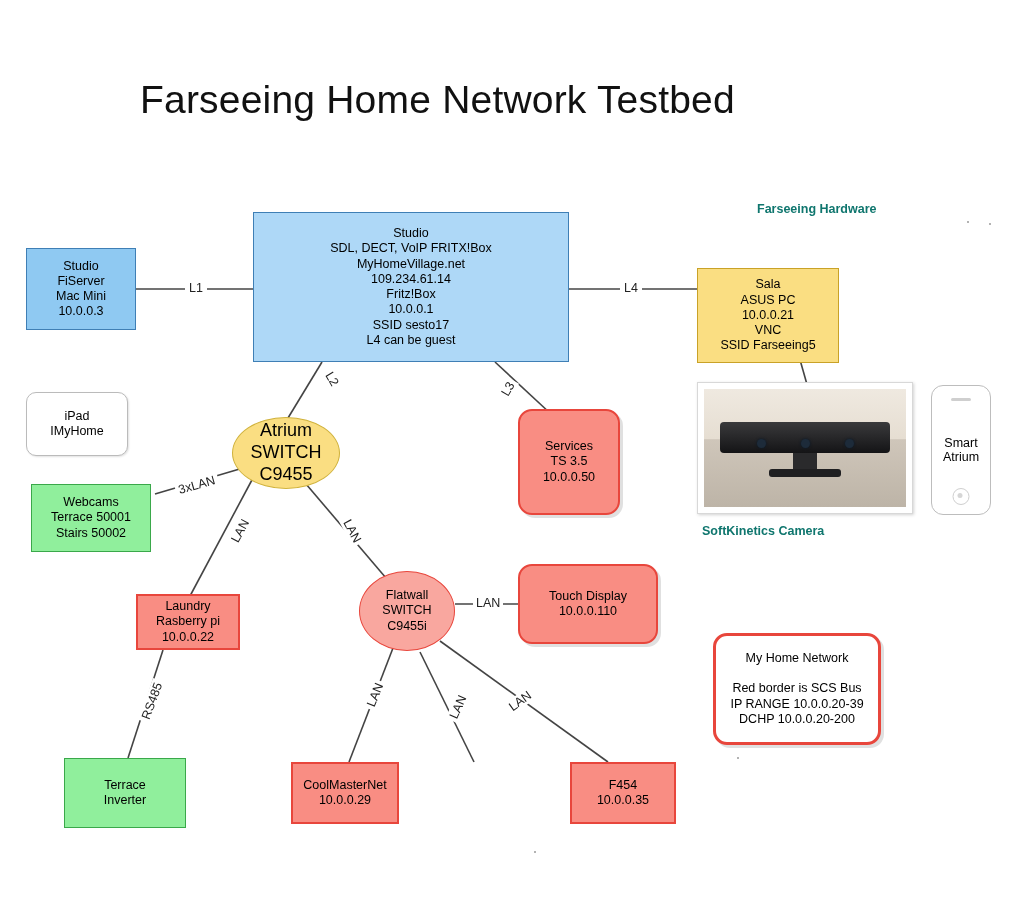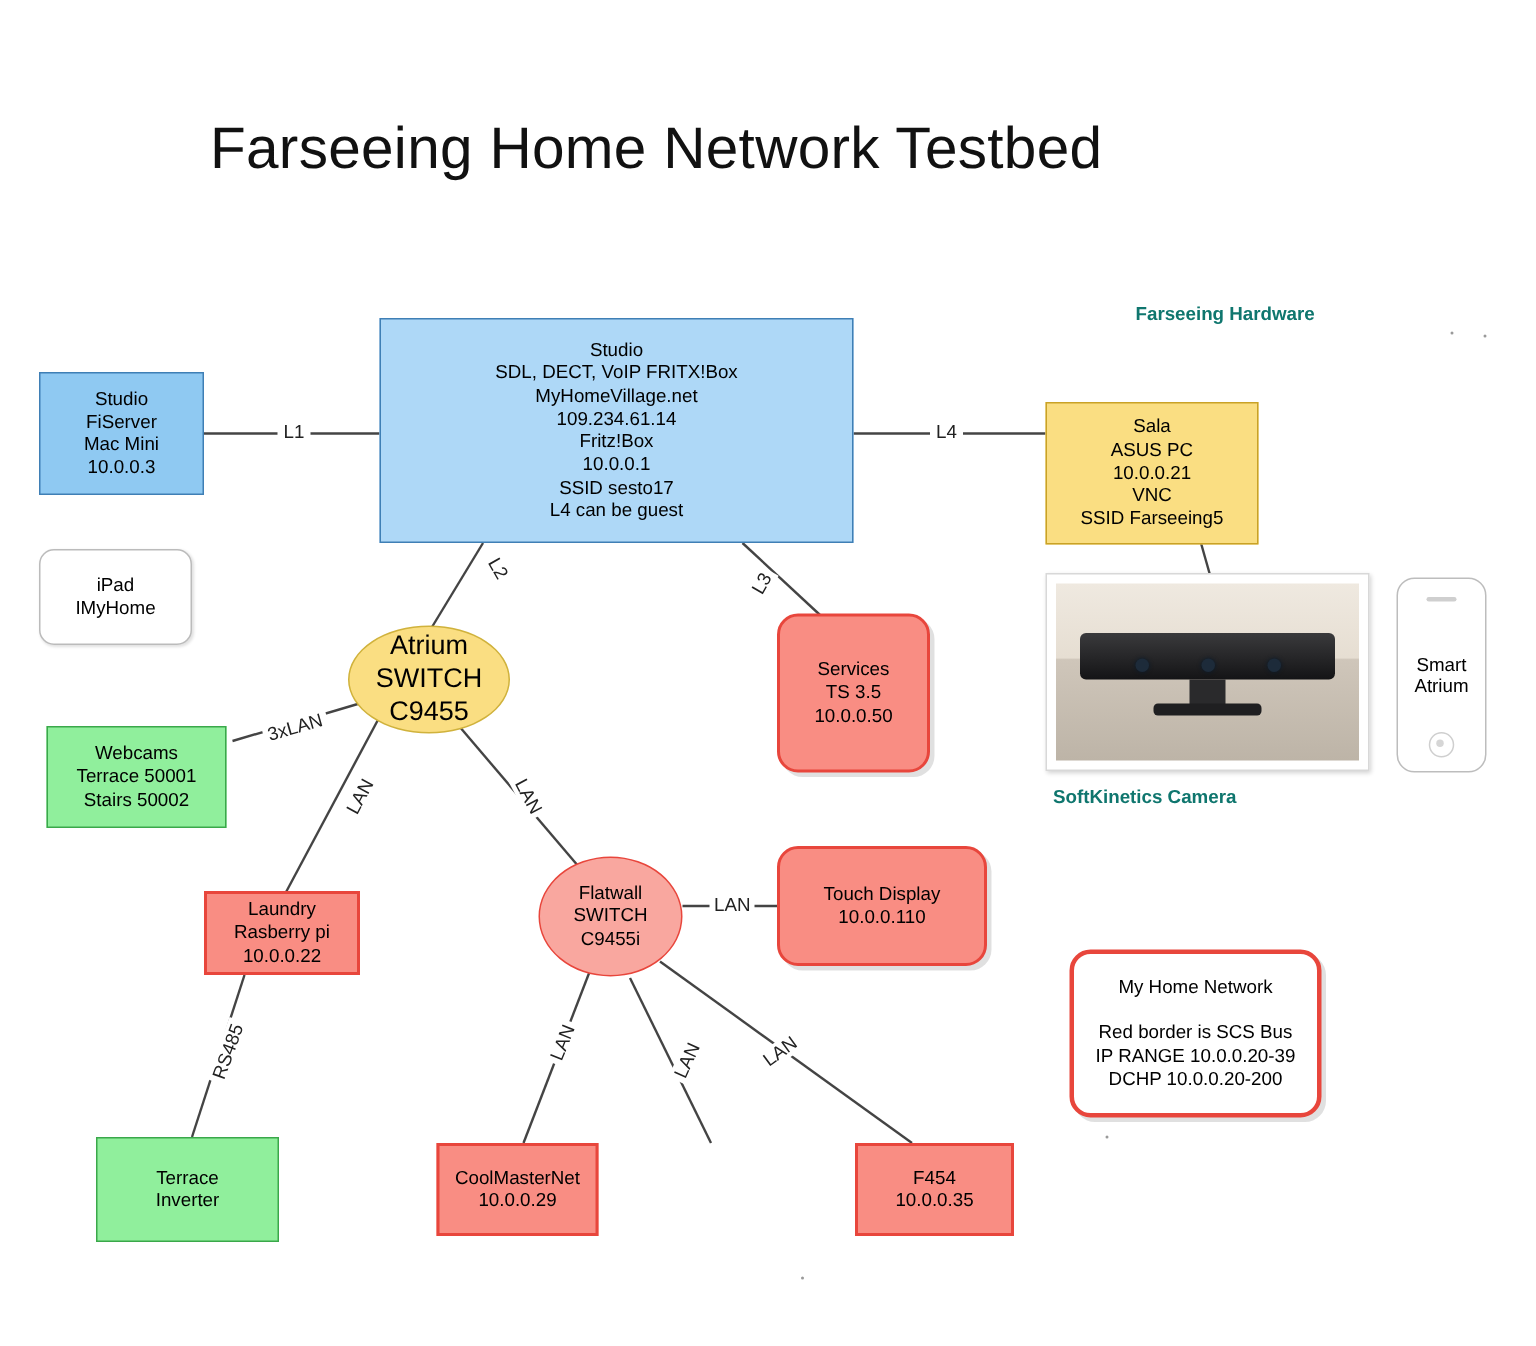--- a/index.html
+++ b/index.html
@@ -272,21 +272,21 @@
   </div>
 
   <div class="node yellow-rect" style="left:697px; top:240px; width:142px; height:95px;margin-top:28px;">
     <span>Sala
 ASUS PC
 10.0.0.21
 VNC
 SSID Farseeing5</span>
   </div>
 
-  <div class="node ipad" style="left:26px; top:366px; width:102px; height:64px;">
+  <div class="node ipad" style="left:26px; top:392px; width:102px; height:64px;">
     <span>iPad
 IMyHome</span>
   </div>
 
   <div class="node green-rect" style="left:31px; top:484px; width:120px; height:68px;">
     <span>Webcams
 Terrace 50001
 Stairs 50002</span>
   </div>
 

